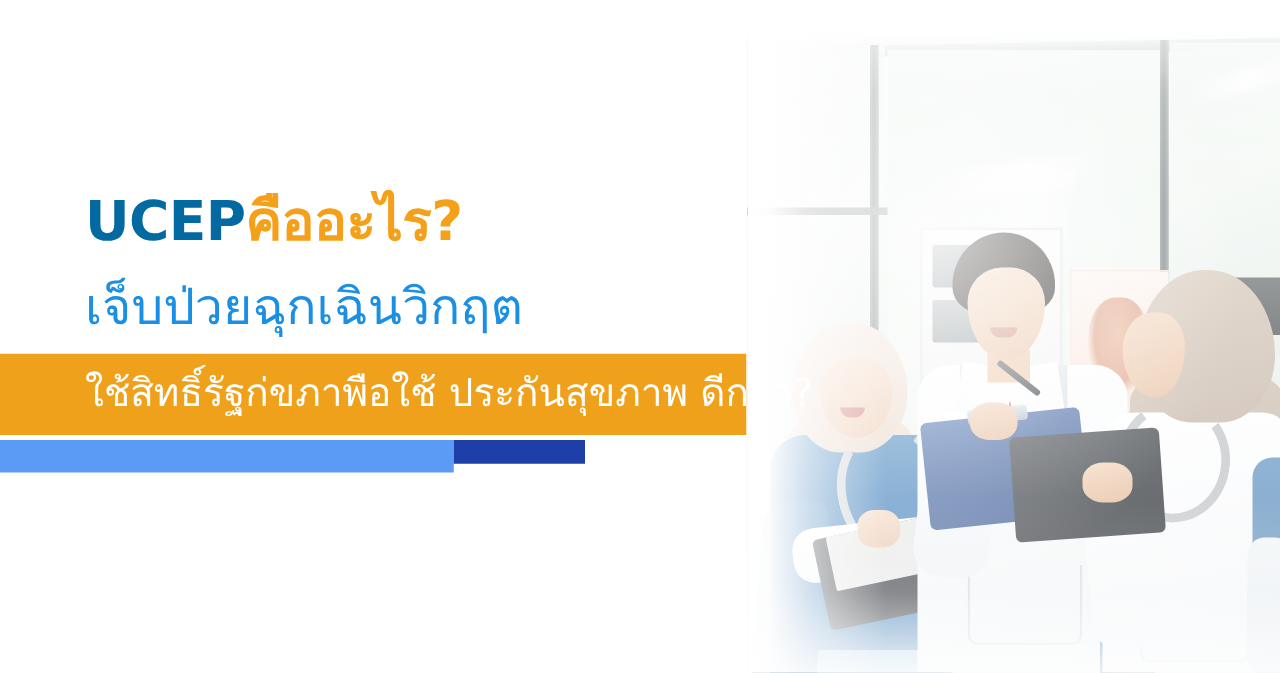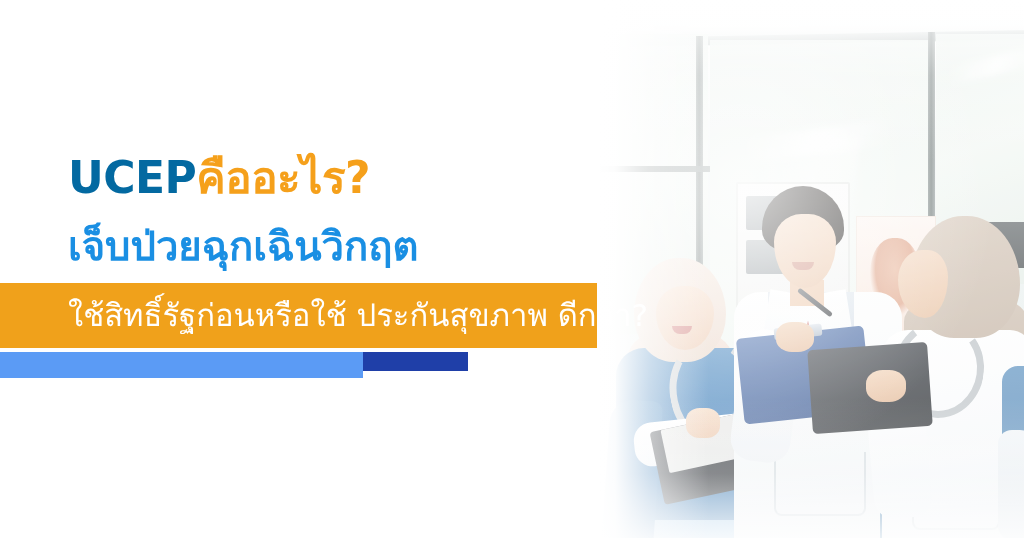--- a/index.html
+++ b/index.html
@@ -365,21 +365,21 @@
     line-height: 1.0;
   }
   .hl-brand { color: #0369a1; }
   .hl-rest  { color: #F5A01B; text-align: right; }
 
   .subline {
     position: absolute;
     left: 68px;
     top: 226px;
     font-size: 40px;
-    font-weight: 700;
+    font-weight: 400;
     color: #1A8FE3;
     white-space: nowrap;
     line-height: 1.0;
   }
 
   .orange-band {
     position: absolute;
     left: 0;
     top: 283px;
     width: 597px;
@@ -508,19 +508,19 @@
     <div class="photo-fade"></div>
   </div>
 
   <div class="headline">
     <span class="hl-brand">UCEP</span><span class="hl-rest">คืออะไร?</span>
   </div>
 
   <div class="subline">เจ็บป่วยฉุกเฉินวิกฤต</div>
 
   <div class="orange-band">
-    <div class="band-text">ใช้สิทธิ์รัฐก่อนหรือใช้ ประกันสุขภาพ ดีกว่า?</div>
+    <div class="band-text">ใช้สิทธิ์รัฐก่ขภาพือใช้ ประกันสุขภาพ ดีกว่า?</div>
   </div>
 
   <div class="bar-light"></div>
   <div class="bar-dark"></div>
 
 </div>
 
 </body></html>

